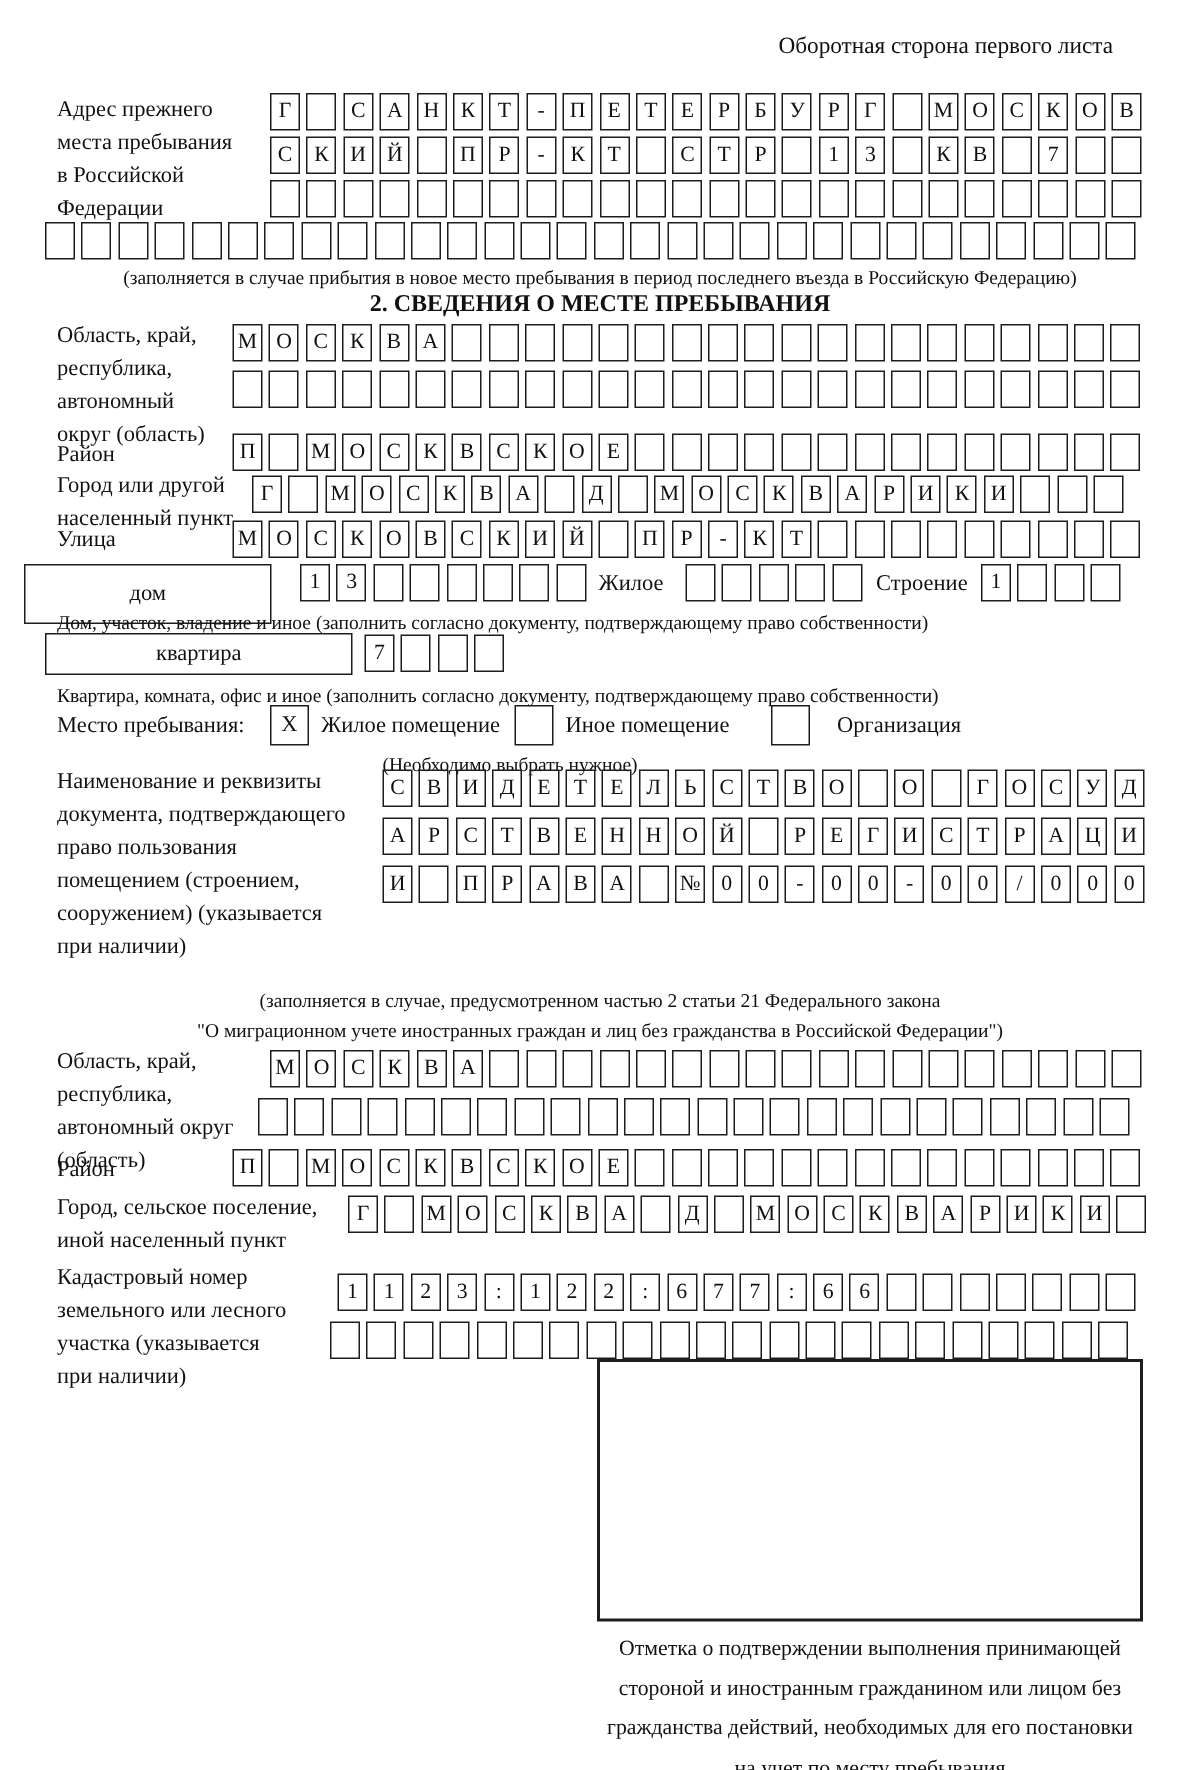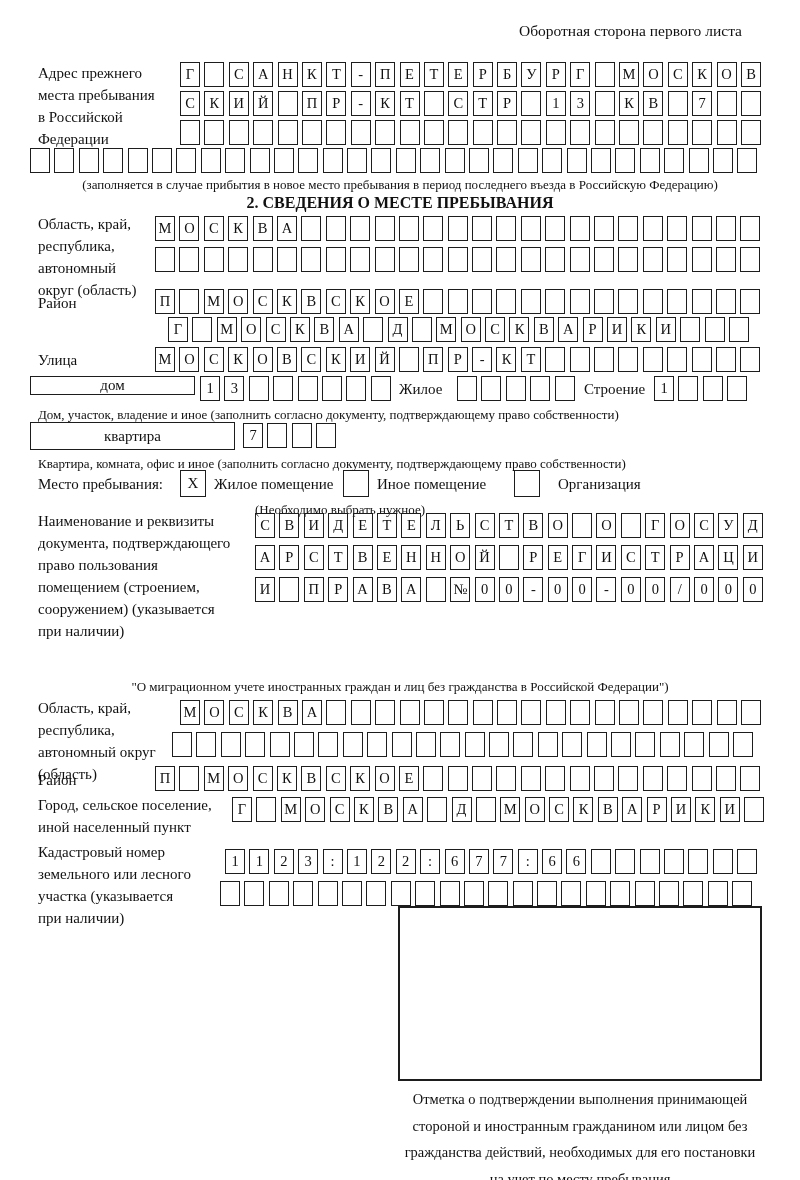--- a/index.html
+++ b/index.html
@@ -234,20 +234,22 @@
       <span class="cell"></span>
       <span class="cell"></span>
       <span class="cell"></span>
       <span class="cell"></span>
       <span class="cell"></span>
       <span class="cell"></span>
       <span class="cell"></span>
       <span class="cell"></span>
     </div>
 
+  <div class="abs lbl" style="top:313px;left:38px;width:140px">Город или другой
+населенный пункт</div>
   <div class="abs cellrow" style="top:317px;left:168px">
       <span class="cell">Г</span>
       <span class="cell"></span>
       <span class="cell">М</span>
       <span class="cell">О</span>
       <span class="cell">С</span>
       <span class="cell">К</span>
       <span class="cell">В</span>
       <span class="cell">А</span>
       <span class="cell"></span>
@@ -290,21 +292,21 @@
       <span class="cell"></span>
       <span class="cell"></span>
       <span class="cell"></span>
       <span class="cell"></span>
       <span class="cell"></span>
       <span class="cell"></span>
       <span class="cell"></span>
       <span class="cell"></span>
     </div>
 
-  <div class="abs widebox" style="top:376px;left:30px;width:165px;height:19px">дом</div>
+  <div class="abs widebox" style="top:376px;left:16px;width:165px;height:40px">дом</div>
   <div class="abs cellrow" style="top:376px;left:200px">
       <span class="cell">1</span>
       <span class="cell">3</span>
       <span class="cell"></span>
       <span class="cell"></span>
       <span class="cell"></span>
       <span class="cell"></span>
       <span class="cell"></span>
       <span class="cell"></span>
     </div>
@@ -412,20 +414,21 @@
       <span class="cell">0</span>
       <span class="cell">-</span>
       <span class="cell">0</span>
       <span class="cell">0</span>
       <span class="cell">/</span>
       <span class="cell">0</span>
       <span class="cell">0</span>
       <span class="cell">0</span>
     </div>
 
+  <div class="abs cap center" style="top:658px">(заполняется в случае, предусмотренном частью 2 статьи 21 Федерального закона</div>
   <div class="abs cap center" style="top:678px">"О миграционном учете иностранных граждан и лиц без гражданства в Российской Федерации")</div>
 
   <div class="abs lbl" style="top:697px;left:38px;width:145px">Область, край,
 республика,
 автономный округ
 (область)</div>
   <div class="abs cellrow" style="top:700px;left:180px">
       <span class="cell">М</span>
       <span class="cell">О</span>
       <span class="cell">С</span>

